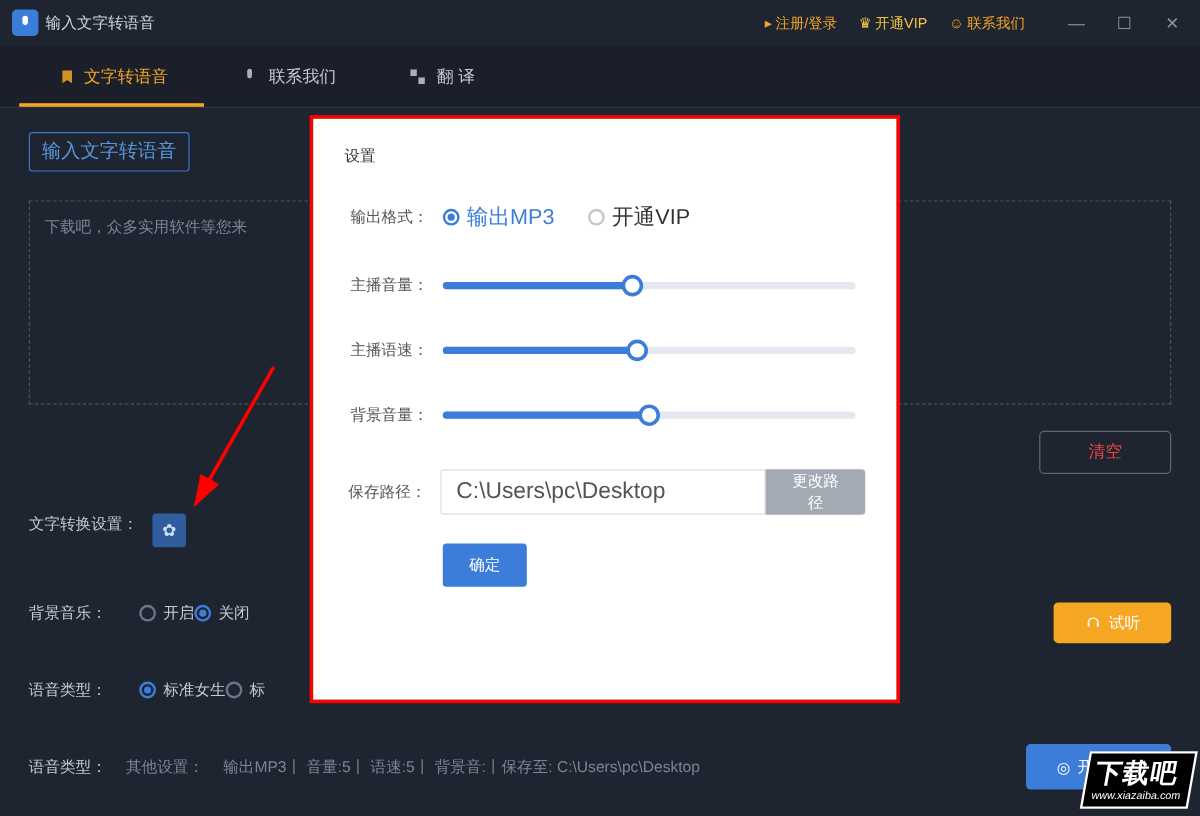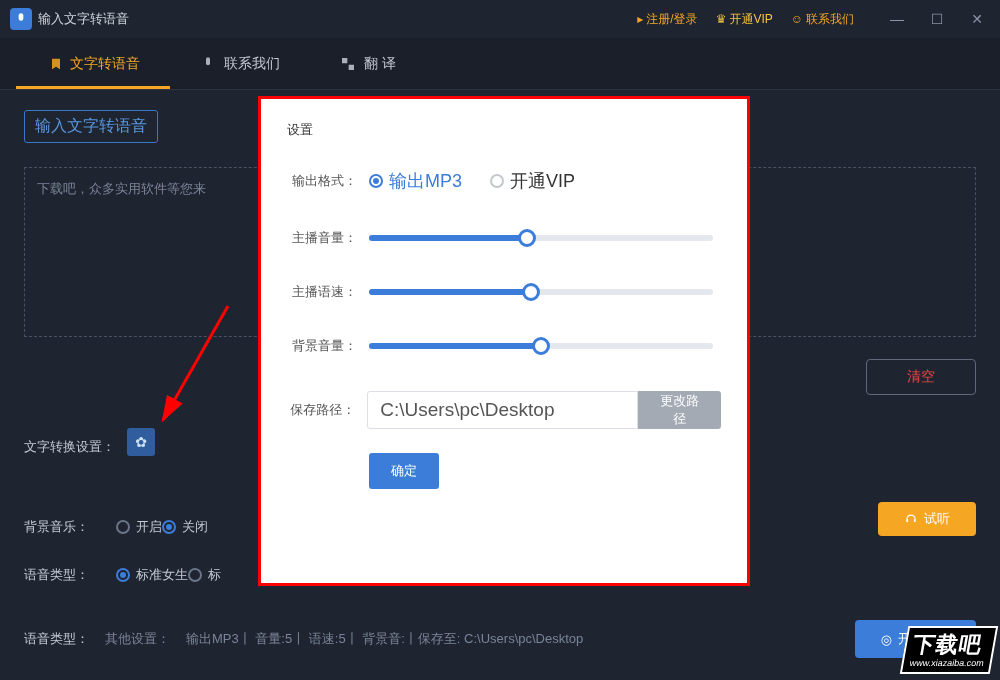--- a/index.html
+++ b/index.html
@@ -16,21 +16,21 @@
 .wc { width: 26px; height: 26px; display: flex; align-items: center; justify-content: center; color: #8a93a3; cursor: pointer; font-size: 14px; }
 .tabs { height: 52px; display: flex; align-items: stretch; border-bottom: 1px solid #2e3442; background: #1a1f29; padding-left: 16px; }
 .tab { padding: 0 30px; display: flex; align-items: center; gap: 8px; color: #c5c9d3; font-size: 14px; cursor: pointer; position: relative; }
 .tab.active { color: #f5a623; }
 .tab.active::after { content: ''; position: absolute; bottom: 0; left: 0; right: 0; height: 3px; background: #f5a623; }
 .tab-icon { width: 16px; height: 16px; display: inline-block; opacity: 0.85; }
 .content { padding: 20px 24px; position: relative; height: calc(680px - 90px); }
 .pill-btn { display: inline-block; border: 1px solid #3a77c7; color: #5996e0; padding: 5px 10px; font-size: 16px; border-radius: 3px; cursor: pointer; }
 .textarea-wrap { margin-top: 24px; border: 1px dashed #4a5163; height: 170px; padding: 12px; position: relative; }
 .textarea-wrap .placeholder { color: #7a8498; font-size: 13px; }
-.row { display: flex; align-items: flex-end; font-size: 13px; color: #c5c9d3; margin-top: 18px; gap: 12px; }
+.row { display: flex; align-items: flex-start; font-size: 13px; color: #c5c9d3; margin-top: 18px; gap: 12px; }
 .row-label { min-width: 80px; }
 .gear-btn { width: 28px; height: 28px; background: #2f5d9e; border-radius: 3px; display: flex; align-items: center; justify-content: center; color: #cfe0f4; cursor: pointer; font-size: 14px; }
 .radio-group { display: flex; align-items: center; }
 .radio { display: flex; align-items: center; gap: 6px; cursor: pointer; }
 .radio-dot { width: 14px; height: 14px; border-radius: 50%; border: 2px solid #6b7488; display: inline-block; position: relative; }
 .radio.checked .radio-dot { border-color: #3b7dd8; }
 .radio.checked .radio-dot::after { content: ''; position: absolute; width: 6px; height: 6px; background: #3b7dd8; border-radius: 50%; top: 2px; left: 2px; }
 .listen-btn { margin-left: auto; background: #f5a623; color: #fff; padding: 8px 26px; border-radius: 4px; cursor: pointer; font-size: 13px; display: flex; align-items: center; gap: 6px; }
 .start-btn { margin-left: auto; background: #3b7dd8; color: #fff; padding: 10px 26px; border-radius: 4px; cursor: pointer; font-size: 13px; display: flex; align-items: center; gap: 6px; }
 .summary { font-size: 13px; color: #c5c9d3; display:flex; align-items:center; }

